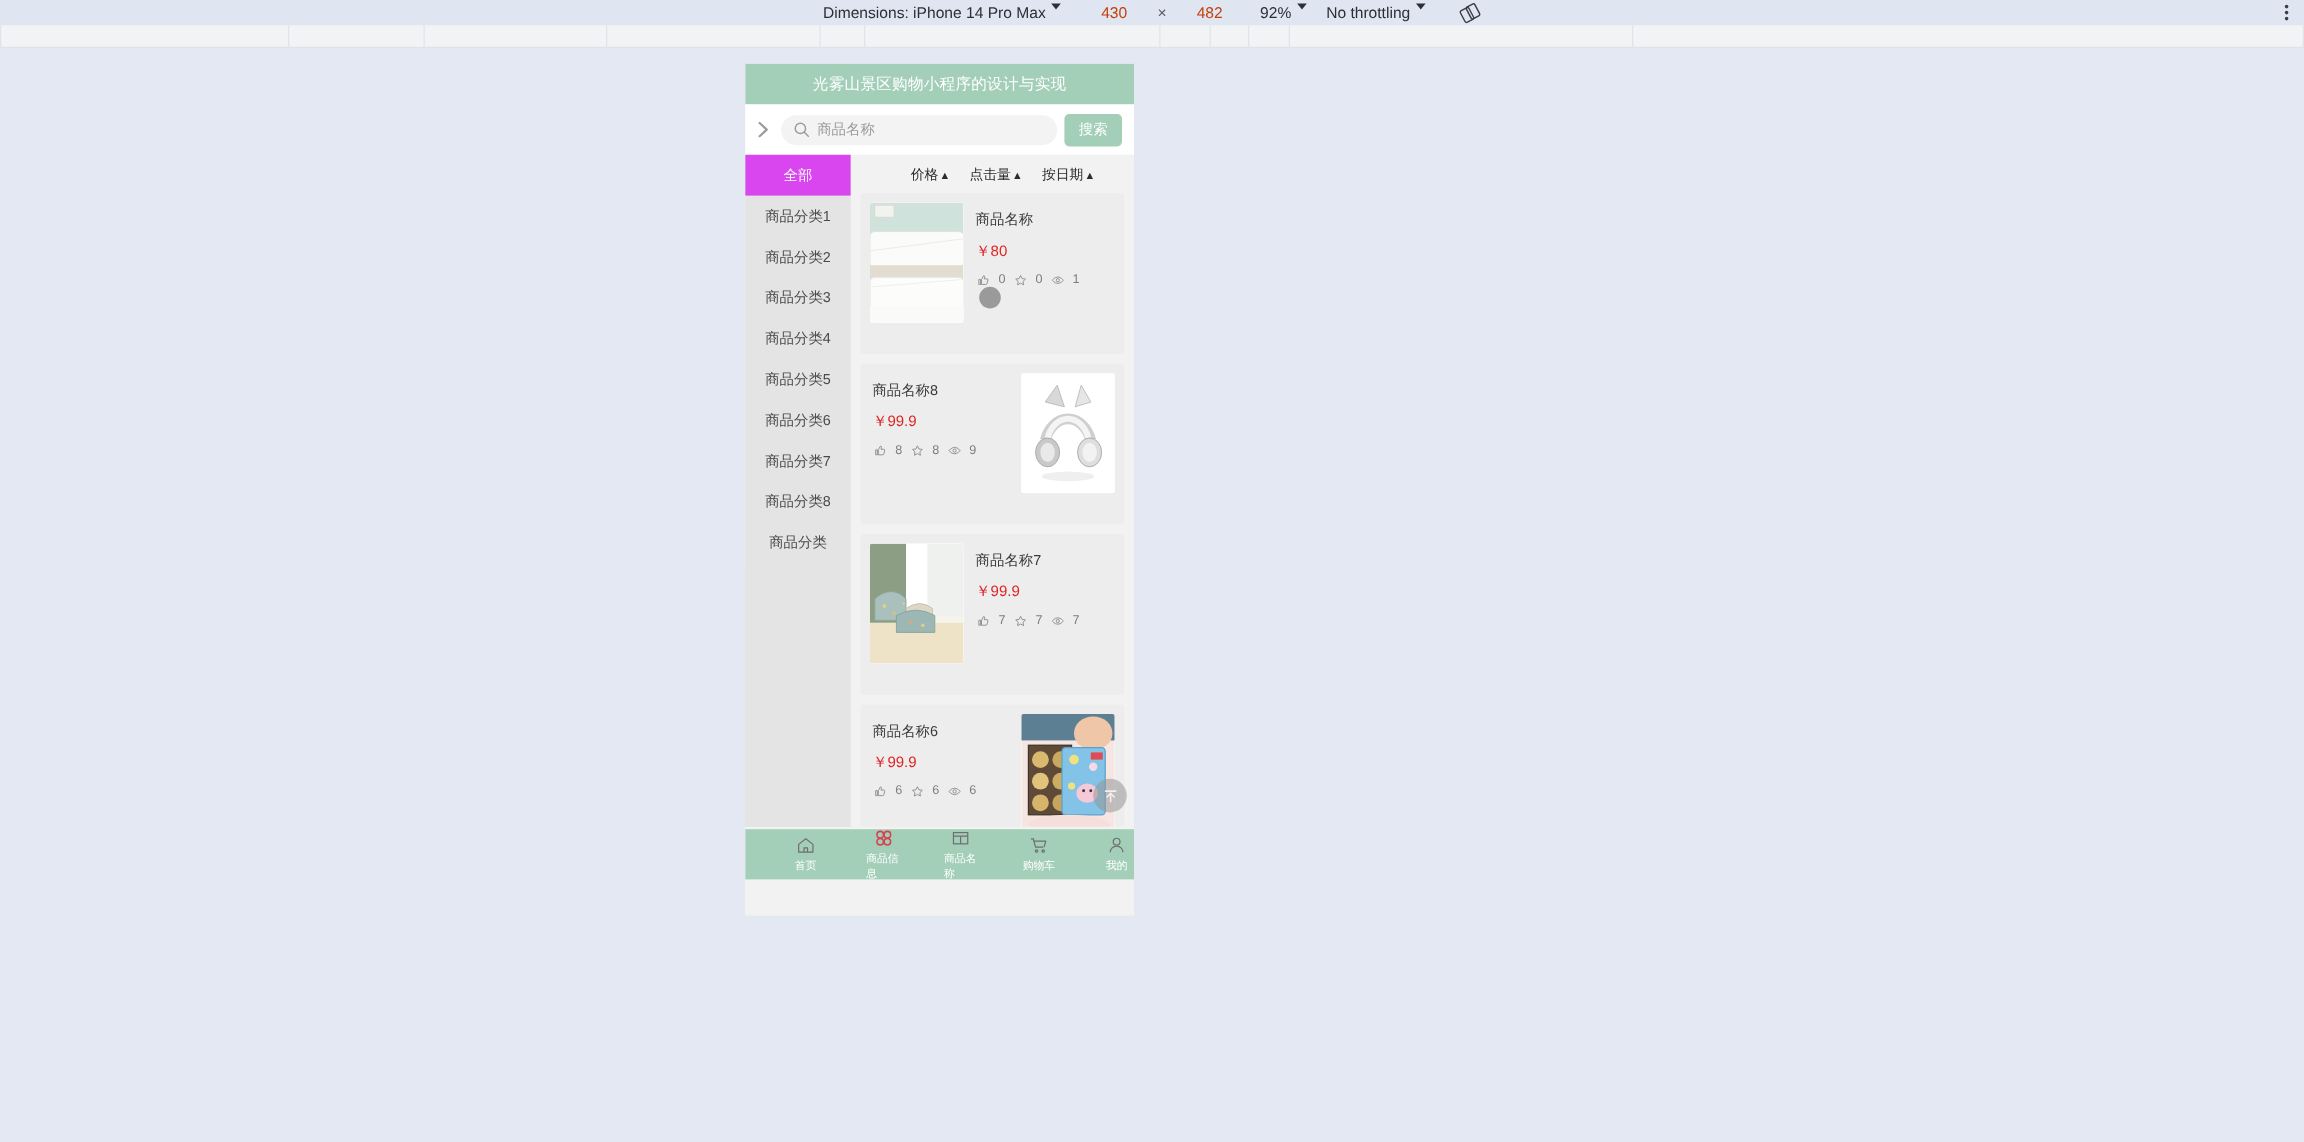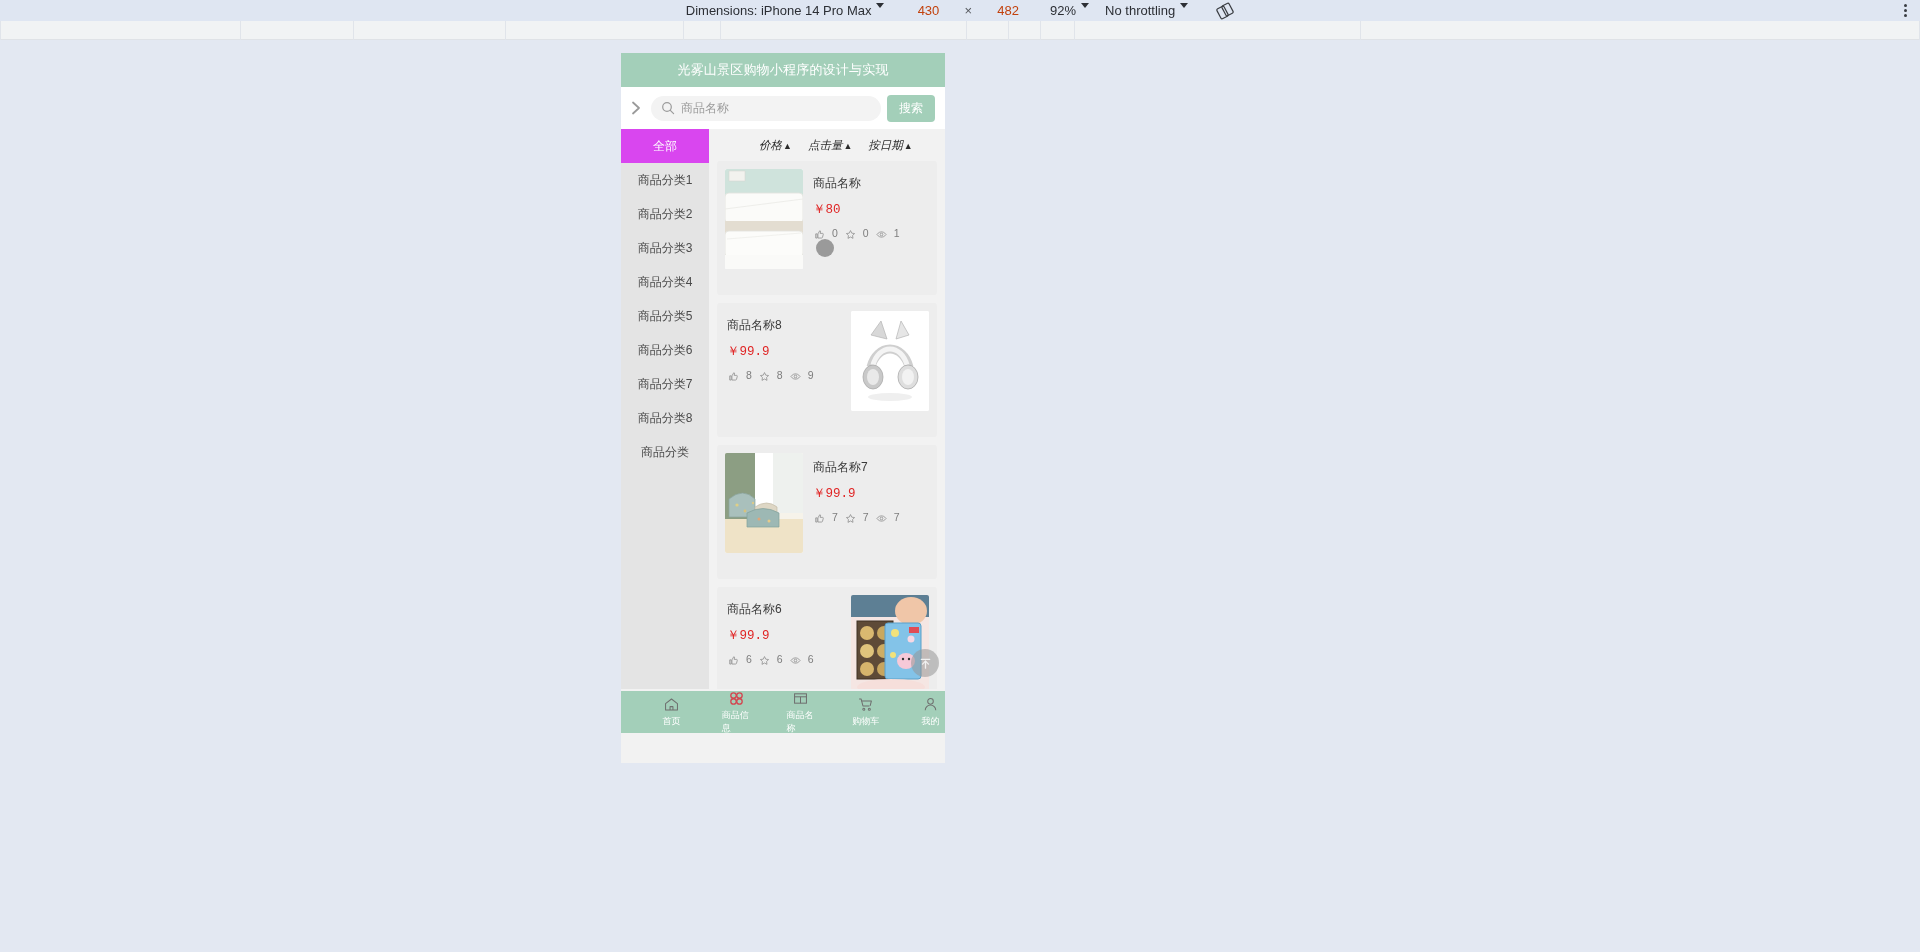--- a/index.html
+++ b/index.html
@@ -147,21 +147,21 @@
     background: #f2f2f2;
     padding: 0 8px;
     overflow: hidden;
     position: relative;
   }
   .sortbar {
     height: 32px;
     display: flex; align-items: center;
     gap: 16px;
     padding-left: 42px;
-    font-size: 11.5px; color: #2b2b2b; font-style: italic;
+    font-size: 11.5px; color: #2b2b2b;
   }
   .sort-item { cursor: pointer; white-space: nowrap; }
   .sort-arrow { font-size: 9px; margin-left: 1px; }
 
   .card {
     background: #ededed;
     border-radius: 3px;
     margin-bottom: 8px;
     height: 134px;
     display: flex;
@@ -181,21 +181,21 @@
   }
   .thumb svg { display: block; width: 100%; height: 100%; }
   .card-info {
     flex: 1 1 auto;
     padding: 6px 10px 0 10px;
     display: flex; flex-direction: column;
     gap: 9px;
   }
   .card.rev .card-info { padding: 6px 10px 0 2px; }
   .p-name { font-size: 12px; color: #3a3a3a; }
-  .p-price { font-size: 12.5px; color: #e02424; font-family: Liberation Mono, monospace; }
+  .p-price { font-size: 12.5px; color: #e02424; }
   .p-stats {
     font-size: 10.5px; color: #7d7d7d;
     display: flex; align-items: center; gap: 1px;
   }
   .p-stats svg { width: 11px; height: 11px; vertical-align: middle; }
   .p-stats span { margin-right: 5px; margin-left: 1px; }
 
   .grayball {
     position: absolute;
     left: 99px; top: 78px;

